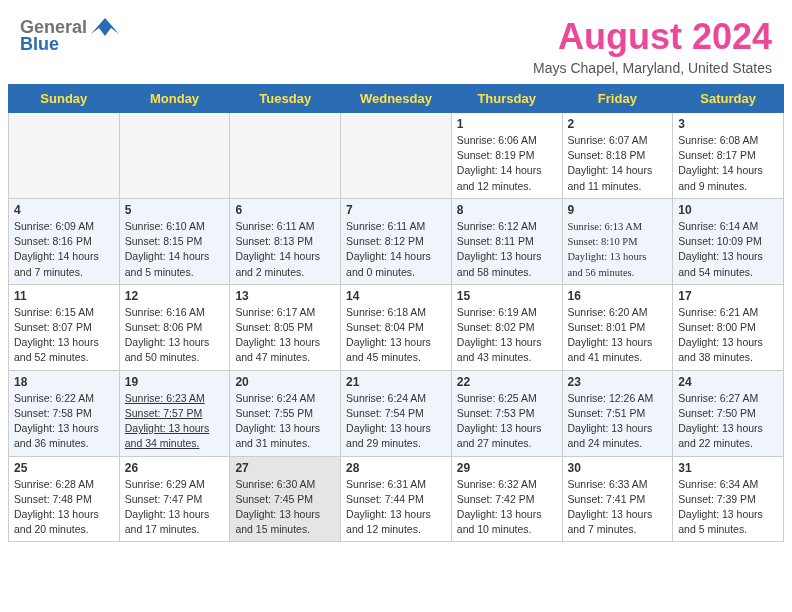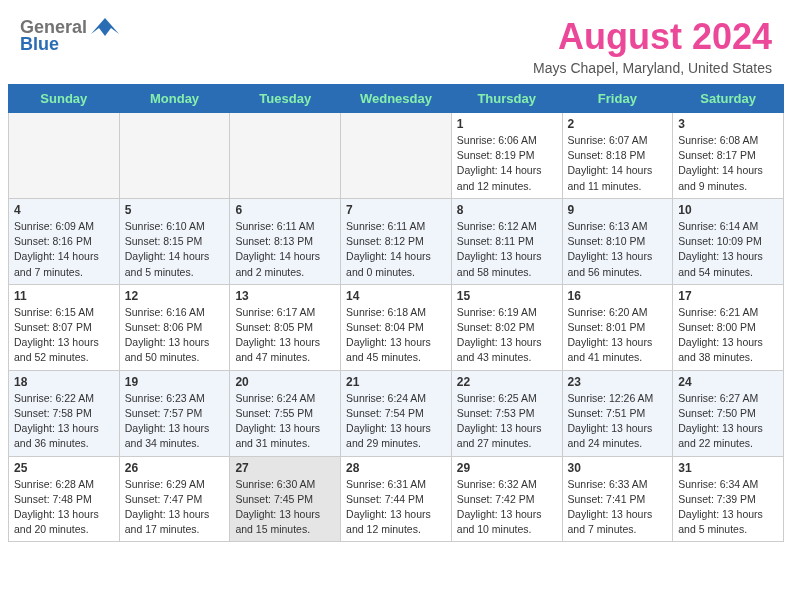--- a/index.html
+++ b/index.html
@@ -40,21 +40,21 @@
     }
     .calendar-wrapper {
       padding: 0 8px 8px 8px;
     }
     table {
       width: 100%;
       border-collapse: collapse;
     }
     th {
       background-color: #2a6db5;
-      color: #86efac;
+      color: #fde047;
       font-size: 13px;
       font-weight: bold;
       padding: 6px 4px;
       text-align: center;
       border: 1px solid #2a6db5;
     }
     td {
       border: 1px solid #ccc;
       vertical-align: top;
       padding: 4px 5px;
@@ -172,21 +172,21 @@
           </td>
           <td style="background: rgb(240, 244, 251);">
             <span class="day-num">8</span>
             <div class="day-info" style="white-space: pre-line;">Sunrise: 6:12 AM
 Sunset: 8:11 PM
 Daylight: 13 hours
 and 58 minutes.</div>
           </td>
           <td style="background: rgb(240, 244, 251);">
             <span class="day-num">9</span>
-            <div class="day-info" style="white-space: pre-line;">Sunrise: 6:13 AM
+            <div class="day-info" style="white-space: pre-line; font-family: Liberation Serif, serif;">Sunrise: 6:13 AM
 Sunset: 8:10 PM
 Daylight: 13 hours
 and 56 minutes.</div>
           </td>
           <td style="background: rgb(240, 244, 251);">
             <span class="day-num">10</span>
             <div class="day-info" style="white-space: pre-line;">Sunrise: 6:14 AM
 Sunset: 10:09 PM
 Daylight: 13 hours
 and 54 minutes.</div>
@@ -246,21 +246,21 @@
         <tr>
           <td style="background: rgb(240, 244, 251);">
             <span class="day-num">18</span>
             <div class="day-info" style="white-space: pre-line;">Sunrise: 6:22 AM
 Sunset: 7:58 PM
 Daylight: 13 hours
 and 36 minutes.</div>
           </td>
           <td style="background: rgb(240, 244, 251);">
             <span class="day-num">19</span>
-            <div class="day-info" style="white-space: pre-line;">Sunrise: 6:23 AM
+            <div class="day-info" style="white-space: pre-line; text-decoration: underline;">Sunrise: 6:23 AM
 Sunset: 7:57 PM
 Daylight: 13 hours
 and 34 minutes.</div>
           </td>
           <td style="background: rgb(240, 244, 251);">
             <span class="day-num">20</span>
             <div class="day-info" style="white-space: pre-line;">Sunrise: 6:24 AM
 Sunset: 7:55 PM
 Daylight: 13 hours
 and 31 minutes.</div>

